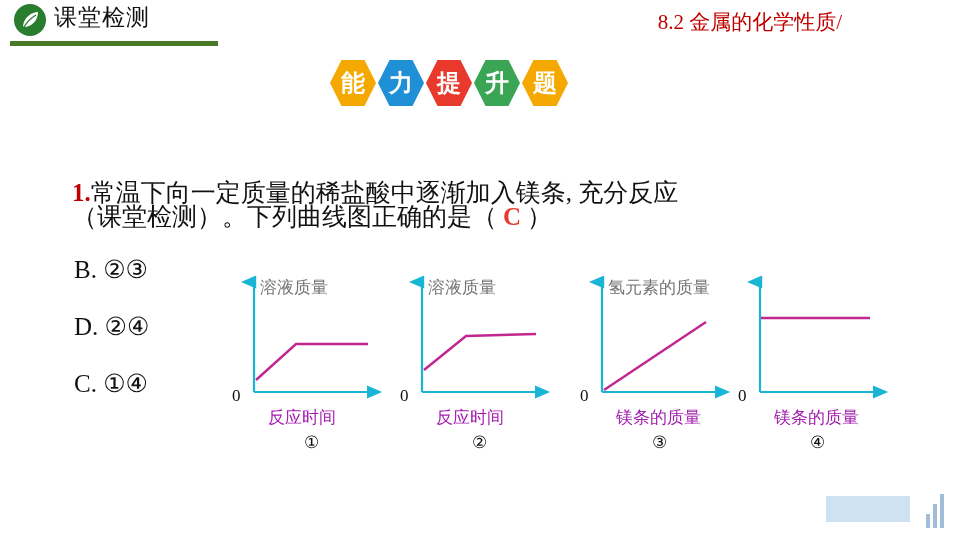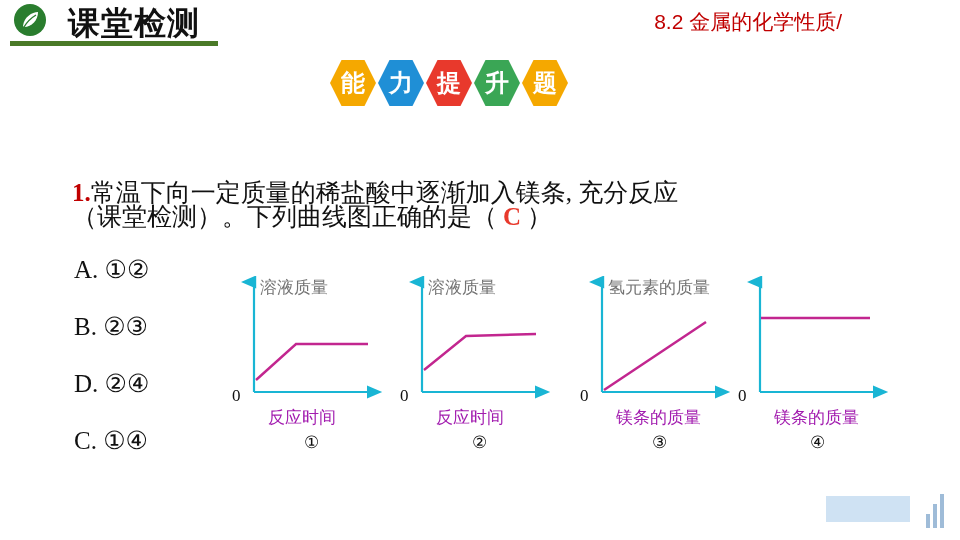--- a/index.html
+++ b/index.html
@@ -38,42 +38,41 @@
     background: #2a7d2e;
     display: flex;
     align-items: center;
     justify-content: center;
   }
   .header-badge svg { display: block; }
   .header-title {
     position: absolute;
     left: 54px;
     top: 2px;
-    font-size: 32px;
-    font-weight: bold;
+    font-size: 23px;
+    font-weight: normal;
     color: #111111;
     font-family: "Liberation Serif", serif;
     letter-spacing: 1px;
-    margin-left: 14px;
   }
   .header-underline {
     position: absolute;
     left: 10px;
     top: 41px;
     width: 208px;
     height: 5px;
     background: #4a7a28;
   }
   .header-right {
     position: absolute;
     right: 118px;
     top: 8px;
     font-size: 21px;
     color: #c00000;
-    font-family: Liberation Sans, sans-serif;
+    font-family: Liberation Serif, serif;
     white-space: nowrap;
   }
 
   
   .hex-row {
     position: absolute;
     left: 330px;
     top: 60px;
     display: flex;
     gap: 2px;
@@ -259,21 +258,20 @@
   </div>
 
   <div class="q-line1">
     <span class="q-num">1.</span><span>常温下向一定质量的稀盐酸中逐渐加入镁条, 充分反应</span>
   </div>
   <div class="q-line2">
     <span>（课堂检测）。下列曲线图正确的是（</span><span class="q-answer">C</span><span>）</span>
   </div>
 
   <div class="options">
-    <div class="option">A. ①②</div>
     <div class="option">B. ②③</div>
     <div class="option">D. ②④</div>
     <div class="option">C. ①④</div>
   </div>
 
   <div class="graphs">
 
     <div class="graph g1">
       <div class="g-ylabel">溶液质量</div>
       <svg class="g-svg" width="150" height="130">

